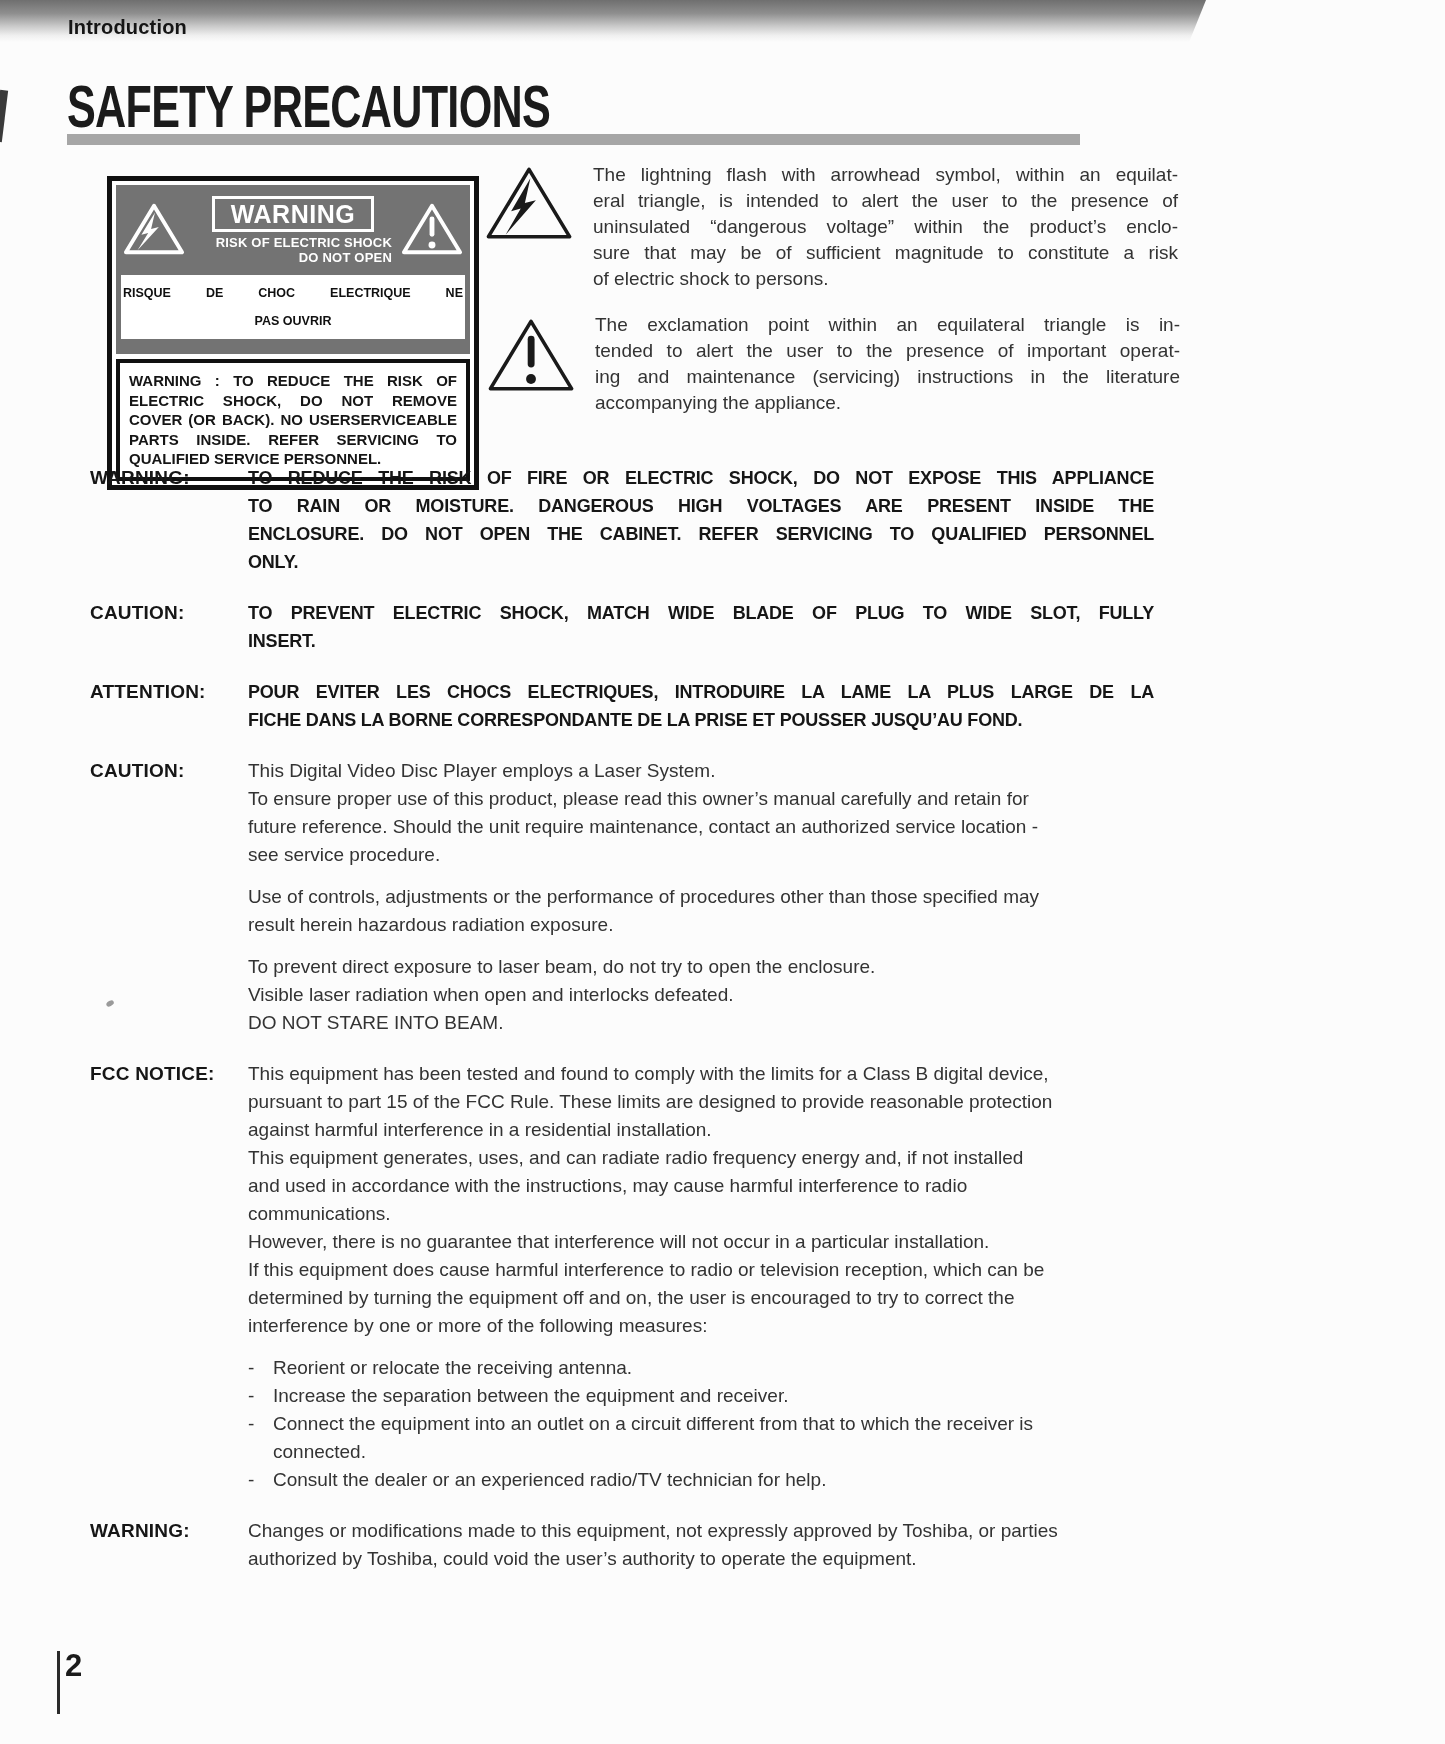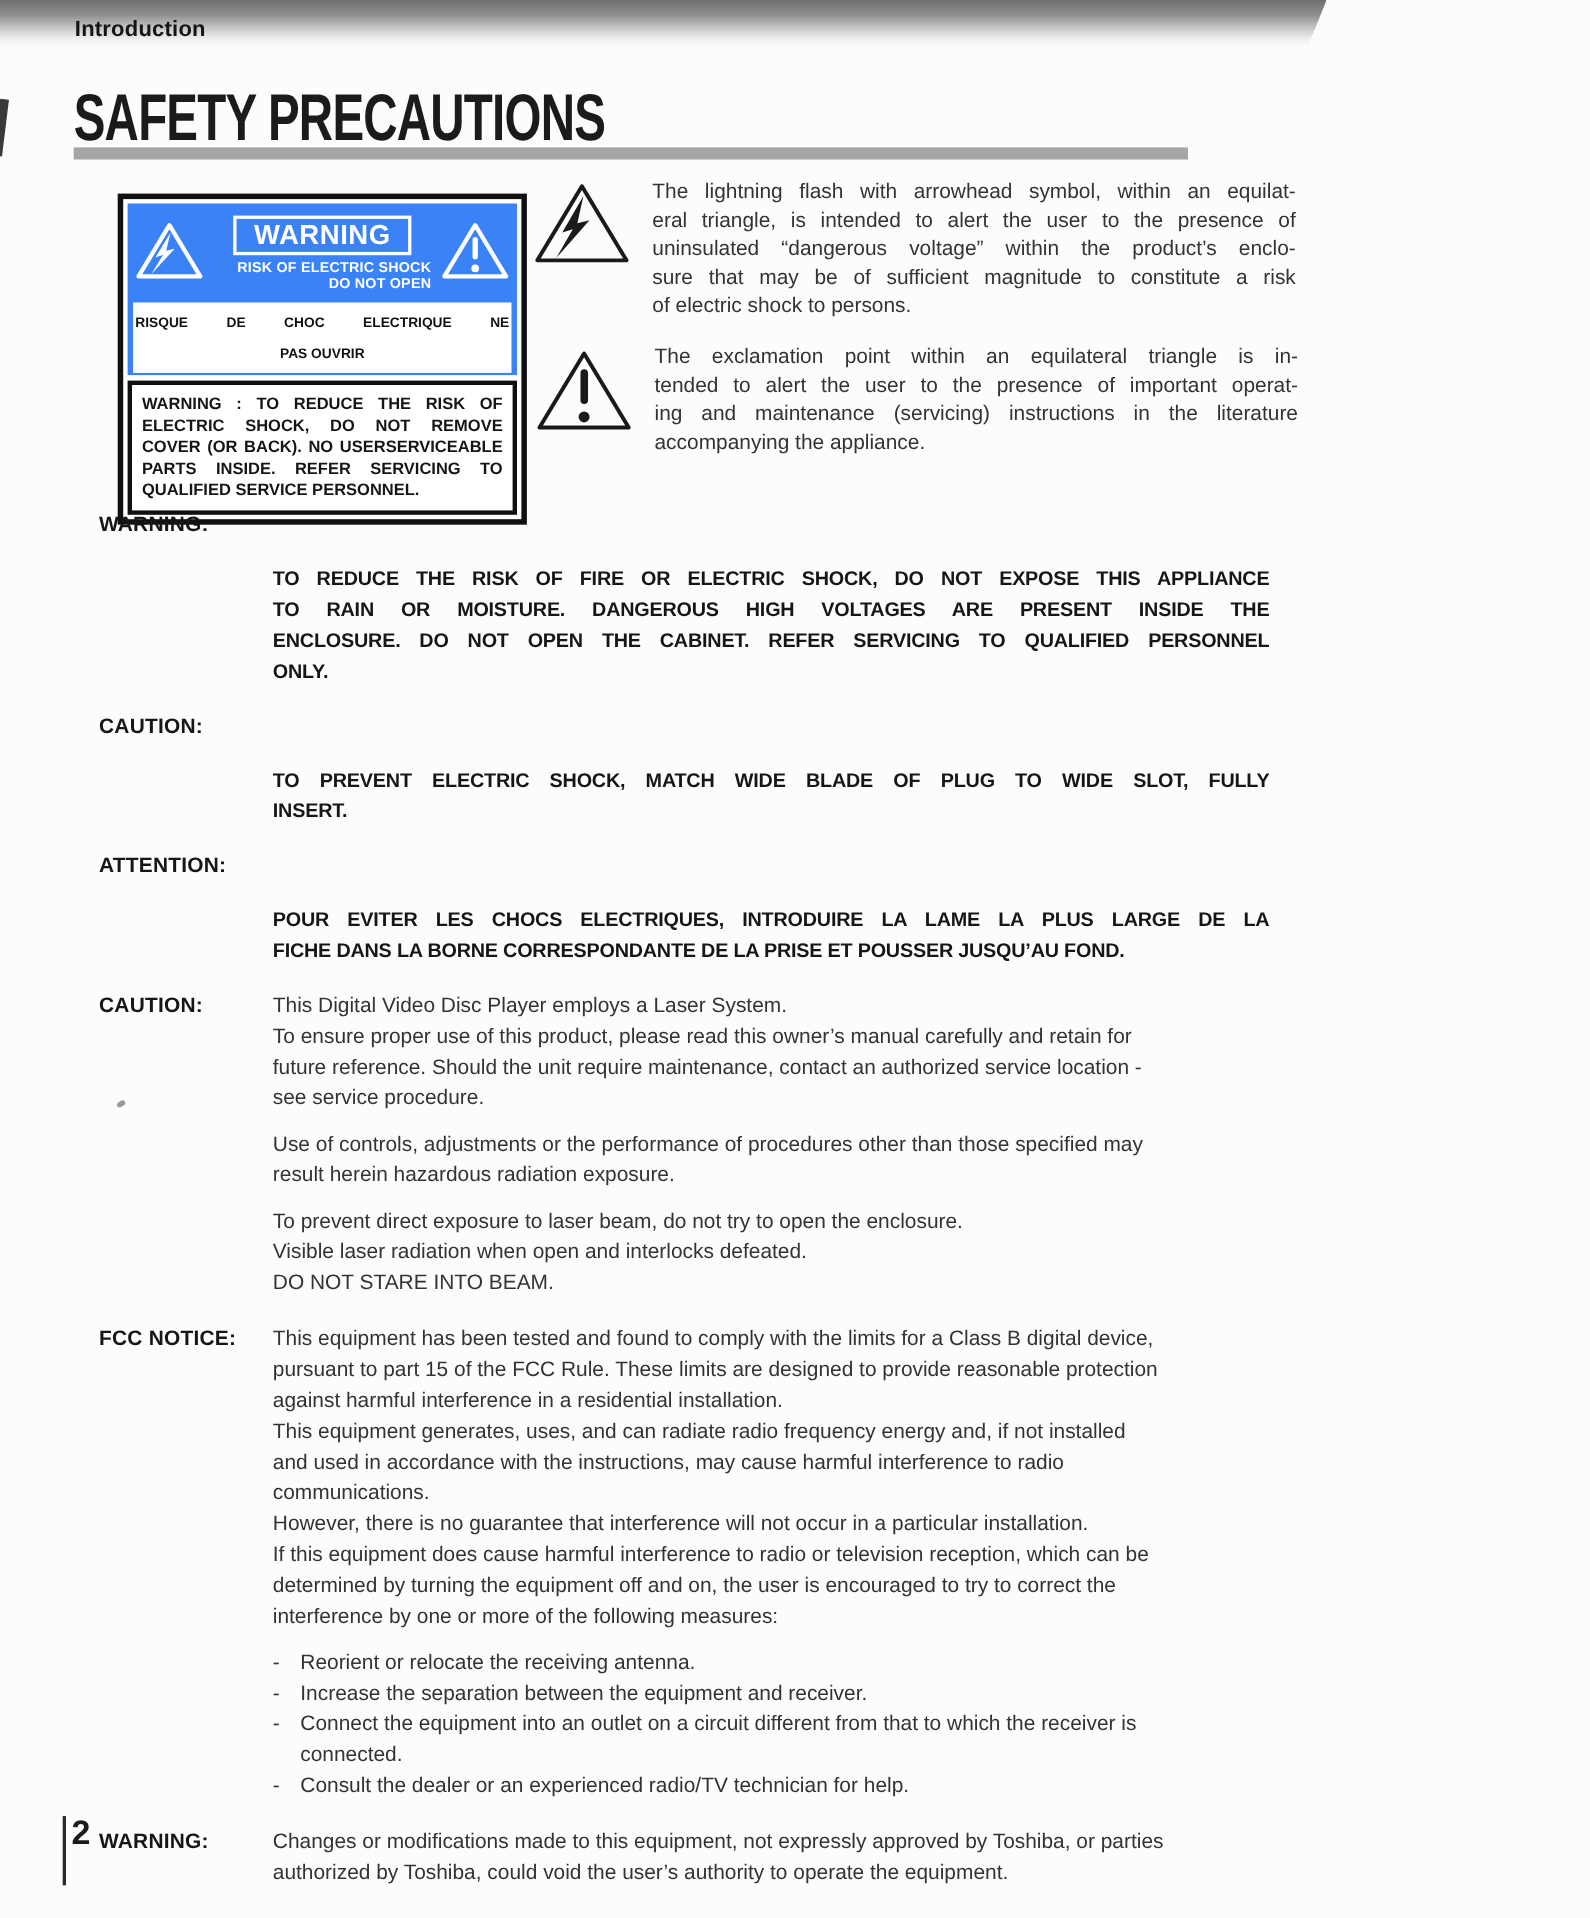--- a/index.html
+++ b/index.html
@@ -14,21 +14,21 @@
     clip-path:polygon(0 0,100% 0,98.6% 100%,0 100%);}
   .scan-tick{position:absolute;left:-3px;top:90px;width:8px;height:52px;background:#3a3a3a;transform:rotate(7deg);}
   .scan-speck{position:absolute;left:106px;top:1001px;width:8px;height:5px;background:#9a9a9a;border-radius:60% 40% 50% 50%;transform:rotate(-28deg);}
   .breadcrumb{position:absolute;left:68px;top:16px;font-size:20px;font-weight:bold;color:#151515;letter-spacing:.2px;}
   .title{position:absolute;left:67px;top:72px;font-size:60px;font-weight:bold;color:#1b1b1b;
     letter-spacing:-1px;transform:scaleX(.72);transform-origin:left top;white-space:nowrap;}
   .title-rule{position:absolute;left:67px;top:134px;width:1013px;height:11px;background:#a6a6a6;}
 
   
   .plate{position:absolute;left:107px;top:176px;width:372px;border:5px solid #101010;background:#fff;padding:4px;box-sizing:border-box;}
-  .plate-black{background:#3b82f6;padding:5px 5px 2px 5px;}
+  .plate-black{background:#737373;padding:5px 5px 15px 5px;}
   .plate-top{display:flex;align-items:center;justify-content:space-between;padding:6px 2px 8px 2px;}
   .plate-center{width:198px;text-align:center;color:#fff;}
   .warn-word{display:inline-block;border:3px solid #fff;padding:0 16px;font-size:25px;font-weight:bold;letter-spacing:.5px;line-height:30px;margin-bottom:3px;}
   .warn-sub{font-size:13px;font-weight:bold;line-height:15px;letter-spacing:.2px;text-align:right;}
   .plate-mid{display:flex;margin-top:2px;}
   .avis-box{width:148px;border:3px solid #fff;background:#101010;color:#fff;font-size:25px;font-weight:bold;
     display:flex;align-items:center;justify-content:center;letter-spacing:1px;}
   .avis-right{flex:1;background:#fff;color:#101010;font-size:12.5px;font-weight:bold;text-align:center;
     display:flex;flex-direction:column;justify-content:center;line-height:15px;padding:4px 2px;}
   .plate-caption{border:4px solid #101010;margin-top:5px;padding:8px 9px;font-size:15px;font-weight:bold;color:#151515;line-height:19.5px;}
@@ -40,21 +40,21 @@
 
   
   .sections{position:absolute;left:90px;top:464px;width:1120px;}
   .section{display:flex;margin-bottom:23px;}
   .sec-label{width:158px;flex-shrink:0;font-weight:bold;font-size:19px;color:#161616;letter-spacing:.2px;line-height:28px;}
   .sec-body{width:906px;}
   .sec-bold .sec-body{font-weight:bold;color:#161616;font-size:18px;letter-spacing:-.2px;}
   .sec-regular .sec-body{color:#333;font-size:19px;}
   .para{margin-bottom:14px;}
   .para:last-child{margin-bottom:0;}
-  .sec-bold .para{margin-bottom:0;margin-top:48px;}
+  .sec-bold .para{margin-bottom:0;}
   .para.bullet{margin-bottom:0;}
   .line{line-height:28px;white-space:nowrap;}
   .note-text .line{line-height:26px;}
   .plate-caption .line{line-height:19.5px;}
   .just{white-space:normal;text-align:justify;text-align-last:justify;}
   .marker{display:inline-block;width:25px;}
   .bullet .line + .line{padding-left:25px;}
 
   
   .page-rule{position:absolute;left:57px;top:1651px;width:3px;height:63px;background:#2a2a2a;}

